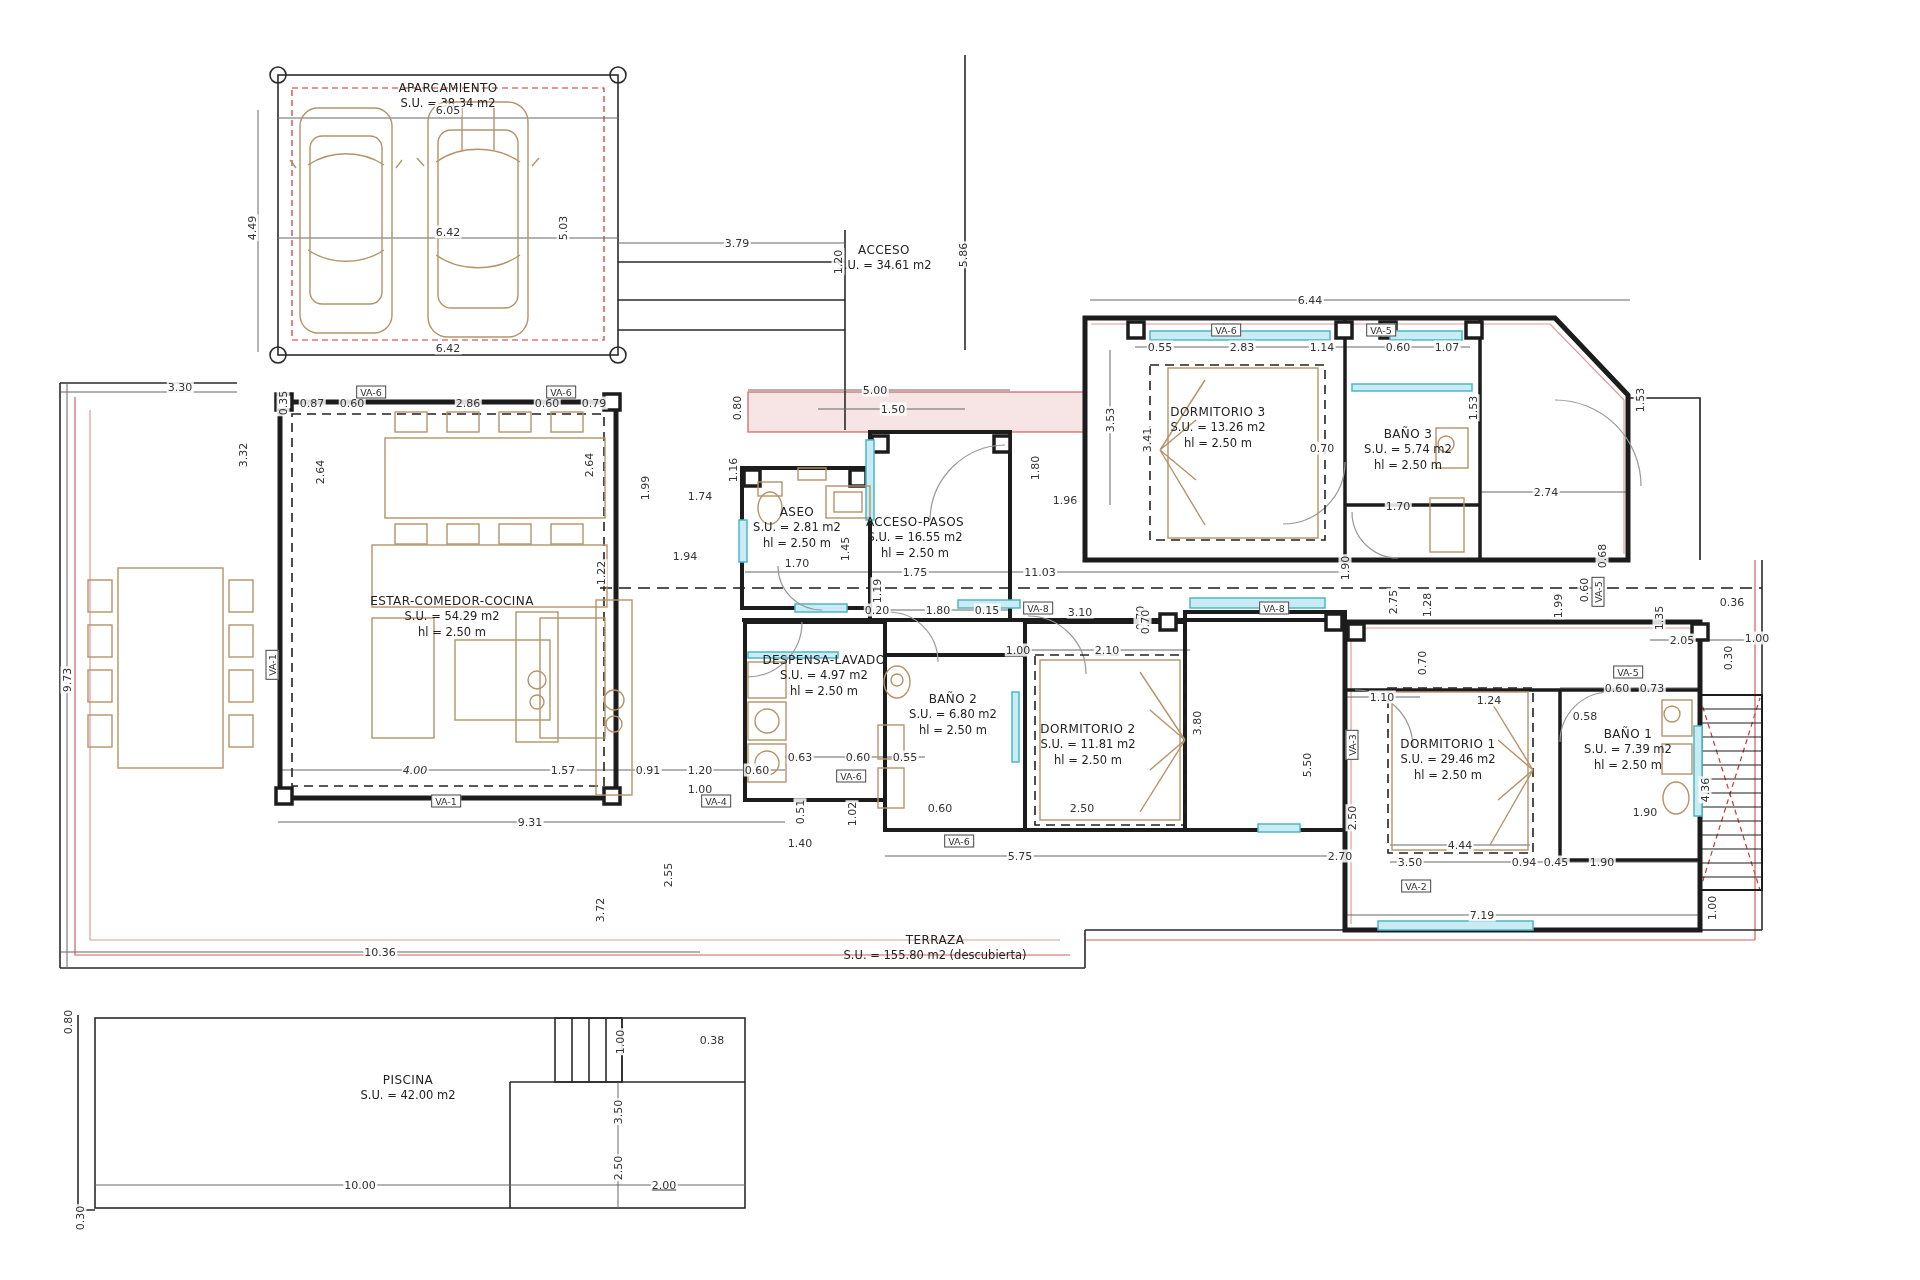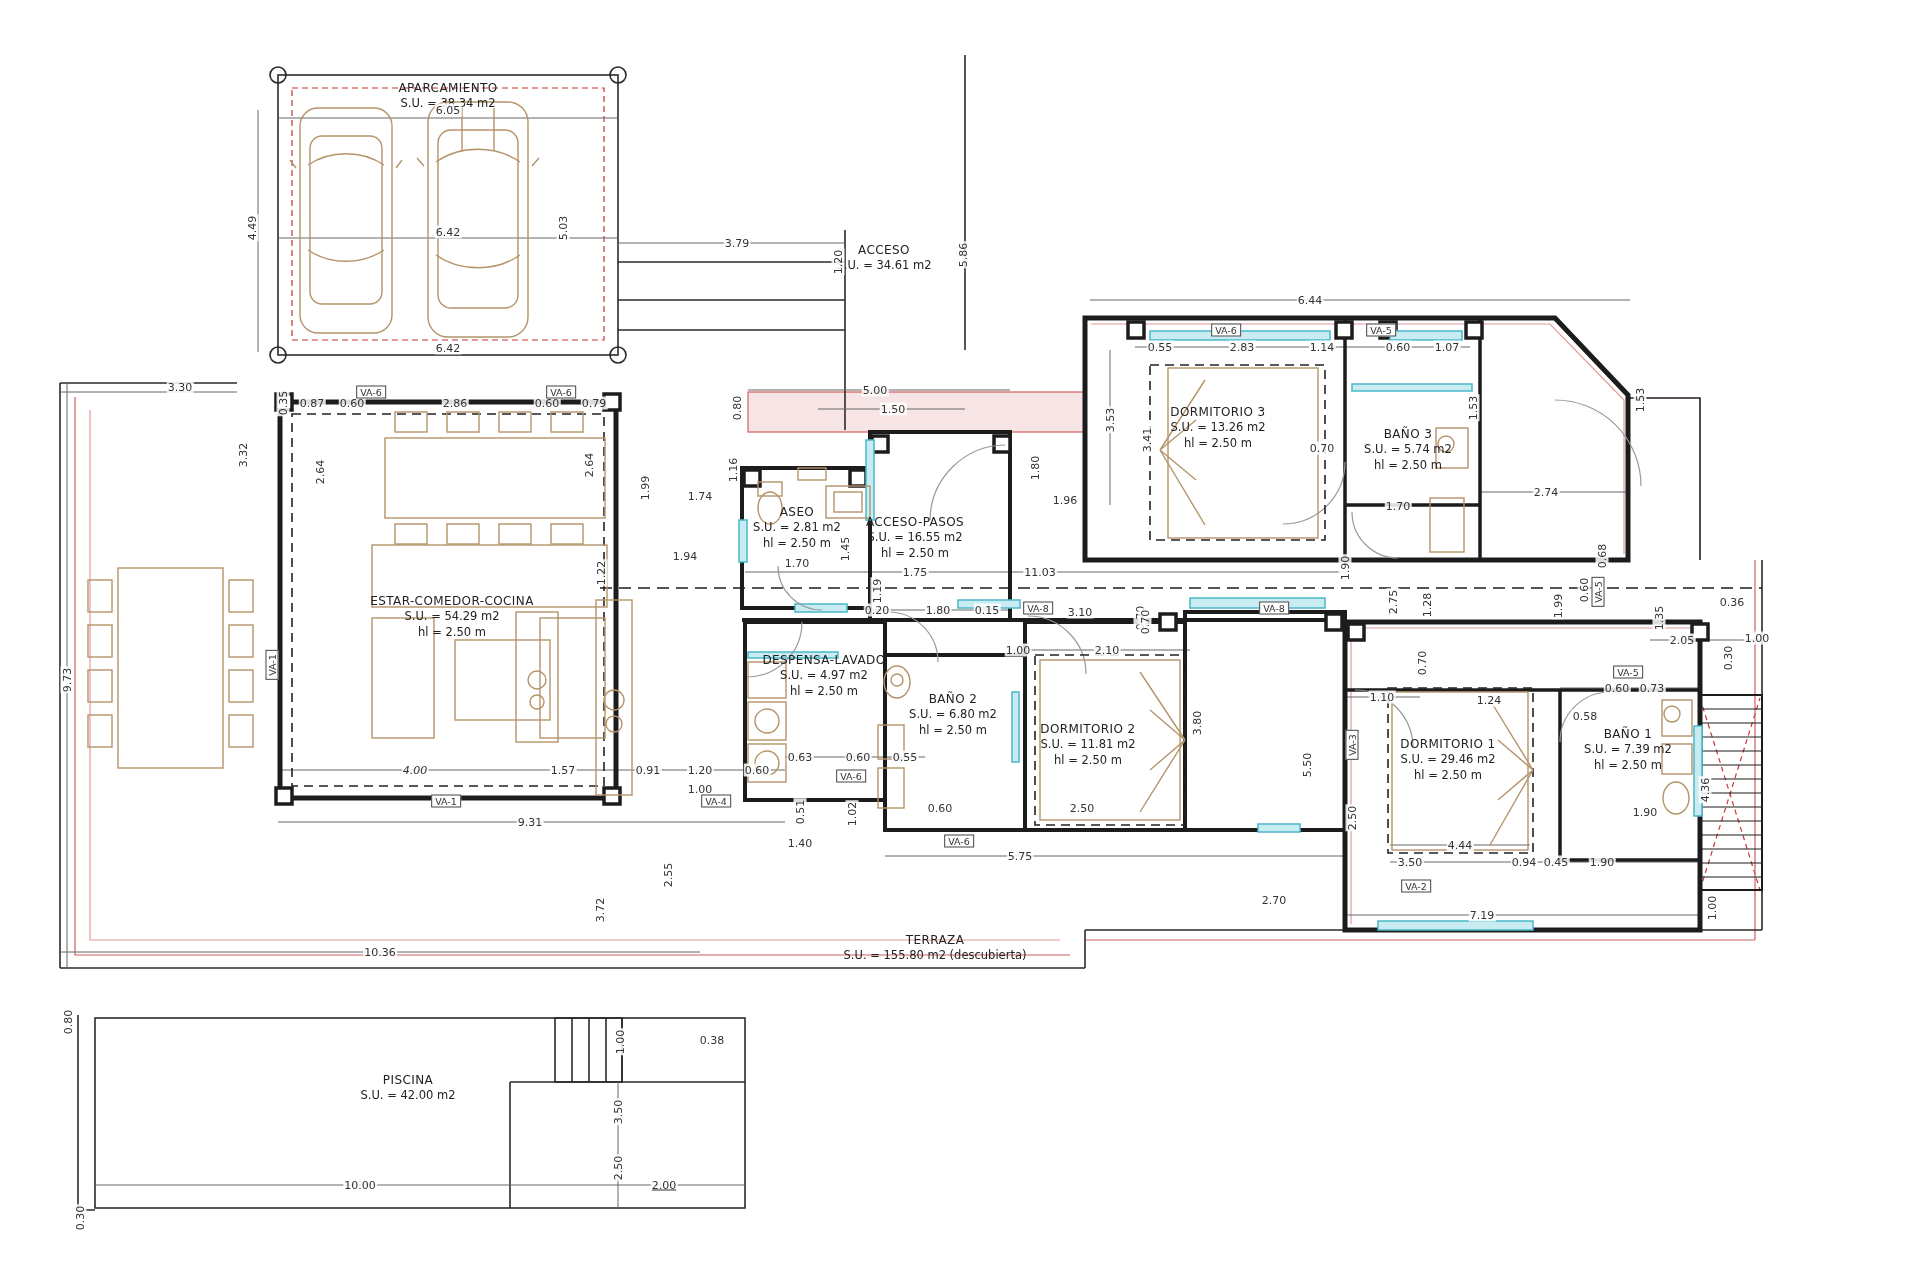--- a/index.html
+++ b/index.html
@@ -335,21 +335,21 @@
       <div class="dim-label dim-h" style="left: 737px; top: 243px;">3.79</div>
       <div class="dim-label dim-v" style="left: 838px; top: 262px;">1.20</div>
       <div class="dim-label dim-v" style="left: 963px; top: 255px;">5.86</div>
       <div class="dim-label dim-h" style="left: 875px; top: 390px;">5.00</div>
       <div class="dim-label dim-h" style="left: 893px; top: 409px;">1.50</div>
       <div class="dim-label dim-v" style="left: 737px; top: 408px;">0.80</div>
       <div class="dim-label dim-h" style="left: 180px; top: 387px;">3.30</div>
       <div class="dim-label dim-v" style="left: 283px; top: 403px;">0.35</div>
       <div class="dim-label dim-h" style="left: 312px; top: 403px;">0.87</div>
       <div class="dim-label dim-h" style="left: 352px; top: 403px;">0.60</div>
-      <div class="dim-label dim-h" style="left: 455px; top: 403px; text-align: center;">2.86</div>
+      <div class="dim-label dim-h" style="left: 468px; top: 403px; text-align: center;">2.86</div>
       <div class="dim-label dim-h" style="left: 547px; top: 403px;">0.60</div>
       <div class="dim-label dim-h" style="left: 594px; top: 403px;">0.79</div>
       <div class="dim-label dim-v" style="left: 243px; top: 455px;">3.32</div>
       <div class="dim-label dim-v" style="left: 320px; top: 472px;">2.64</div>
       <div class="dim-label dim-v" style="left: 589px; top: 465px;">2.64</div>
       <div class="dim-label dim-v" style="left: 67px; top: 680px;">9.73</div>
       <div class="dim-label dim-h" style="left: 700px; top: 496px;">1.74</div>
       <div class="dim-label dim-v" style="left: 733px; top: 470px;">1.16</div>
       <div class="dim-label dim-v" style="left: 645px; top: 488px;">1.99</div>
       <div class="dim-label dim-h" style="left: 685px; top: 556px;">1.94</div>
@@ -384,21 +384,21 @@
       <div class="dim-label dim-v" style="left: 1140px; top: 618px;">0.70</div>
       <div class="dim-label dim-h" style="left: 800px; top: 757px;">0.63</div>
       <div class="dim-label dim-h" style="left: 858px; top: 757px;">0.60</div>
       <div class="dim-label dim-h" style="left: 905px; top: 757px;">0.55</div>
       <div class="dim-label dim-v" style="left: 800px; top: 812px;">0.51</div>
       <div class="dim-label dim-v" style="left: 852px; top: 814px;">1.02</div>
       <div class="dim-label dim-h" style="left: 800px; top: 843px;">1.40</div>
       <div class="dim-label dim-h" style="left: 940px; top: 808px;">0.60</div>
       <div class="dim-label dim-h" style="left: 1082px; top: 808px;">2.50</div>
       <div class="dim-label dim-h" style="left: 1020px; top: 856px;">5.75</div>
-      <div class="dim-label dim-h" style="left: 1274px; top: 856px; margin-top: 44px;">2.70</div>
+      <div class="dim-label dim-h" style="left: 1340px; top: 856px;">2.70</div>
       <div class="dim-label dim-h" style="left: 415px; top: 770px; font-style: italic;">4.00</div>
       <div class="dim-label dim-h" style="left: 563px; top: 770px;">1.57</div>
       <div class="dim-label dim-h" style="left: 648px; top: 770px;">0.91</div>
       <div class="dim-label dim-h" style="left: 700px; top: 770px;">1.20</div>
       <div class="dim-label dim-h" style="left: 757px; top: 770px;">0.60</div>
       <div class="dim-label dim-h" style="left: 700px; top: 789px;">1.00</div>
       <div class="dim-label dim-h" style="left: 530px; top: 822px;">9.31</div>
       <div class="dim-label dim-v" style="left: 668px; top: 875px;">2.55</div>
       <div class="dim-label dim-v" style="left: 600px; top: 910px;">3.72</div>
       <div class="dim-label dim-h" style="left: 380px; top: 952px;">10.36</div>

